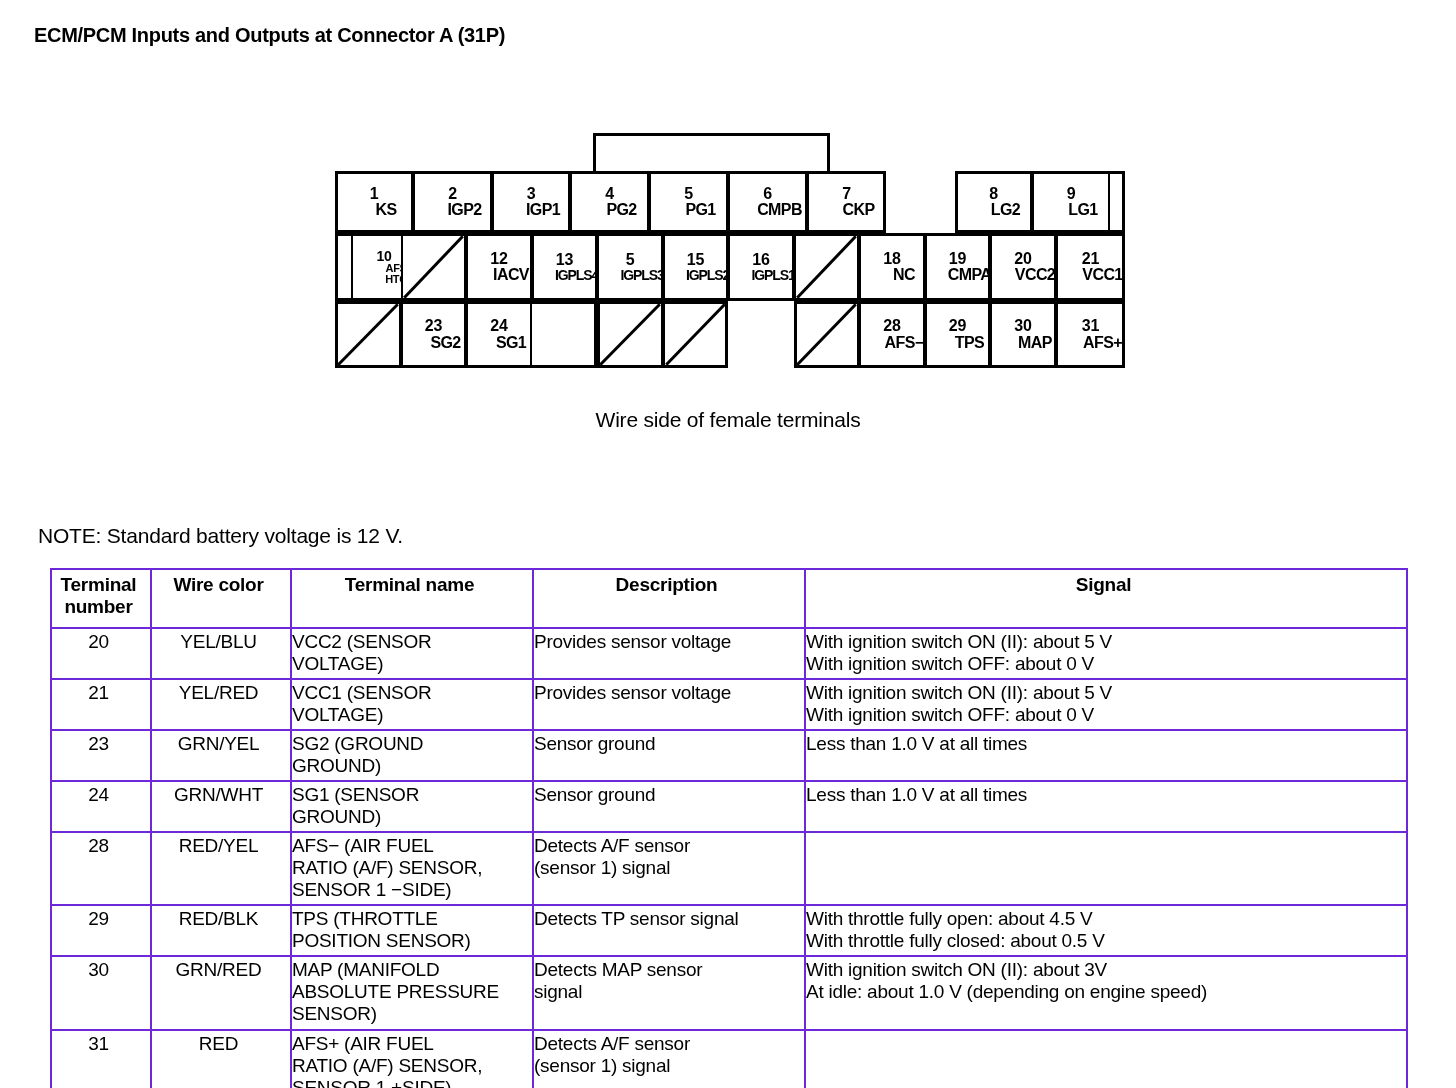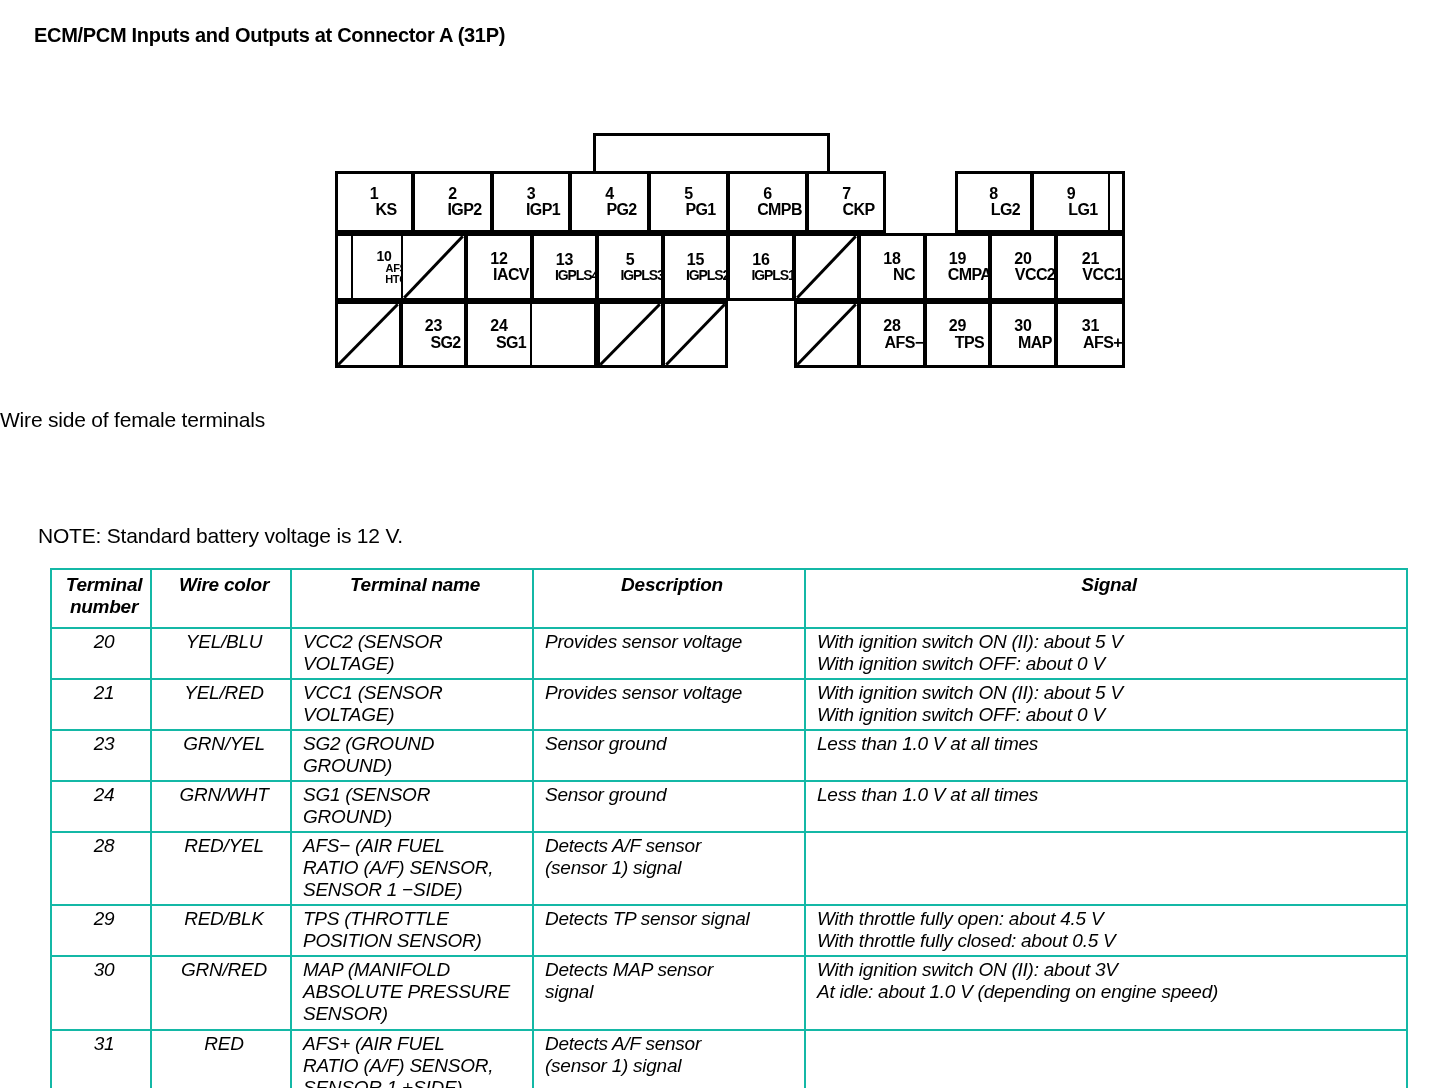--- a/index.html
+++ b/index.html
@@ -92,21 +92,21 @@
     border: 3px solid #000;
     pointer-events: none;
   }
 
   
   .caption {
     position: absolute;
     left: 0;
     top: 408px;
     width: 1456px;
-    text-align: left;
+    text-align: center;
     font-size: 21px;
     letter-spacing: -0.2px;
   }
 
   
   .note {
     position: absolute;
     left: 38px;
     top: 524px;
     font-size: 21px;
@@ -118,27 +118,26 @@
   #signal-table {
     position: absolute;
     left: 50px;
     top: 568px;
     width: 1356px;
     border-collapse: collapse;
     table-layout: fixed;
   }
   #signal-table th,
   #signal-table td {
-    border: 2px solid #14b8a6;
+    border: 2px solid #6d28d9;
     vertical-align: top;
-    padding: 2px 5px 3px 11px;
+    padding: 2px 5px 3px 0;
     font-size: 19px;
     line-height: 1.16;
     letter-spacing: -0.25px;
-    font-style: italic;
   }
   #signal-table thead th {
     text-align: center;
     font-weight: bold;
     height: 50px;
     vertical-align: top;
     padding-top: 4px;
   }
   #signal-table thead th.hdr-term { line-height: 1.15; }
   #signal-table td.c-term,

